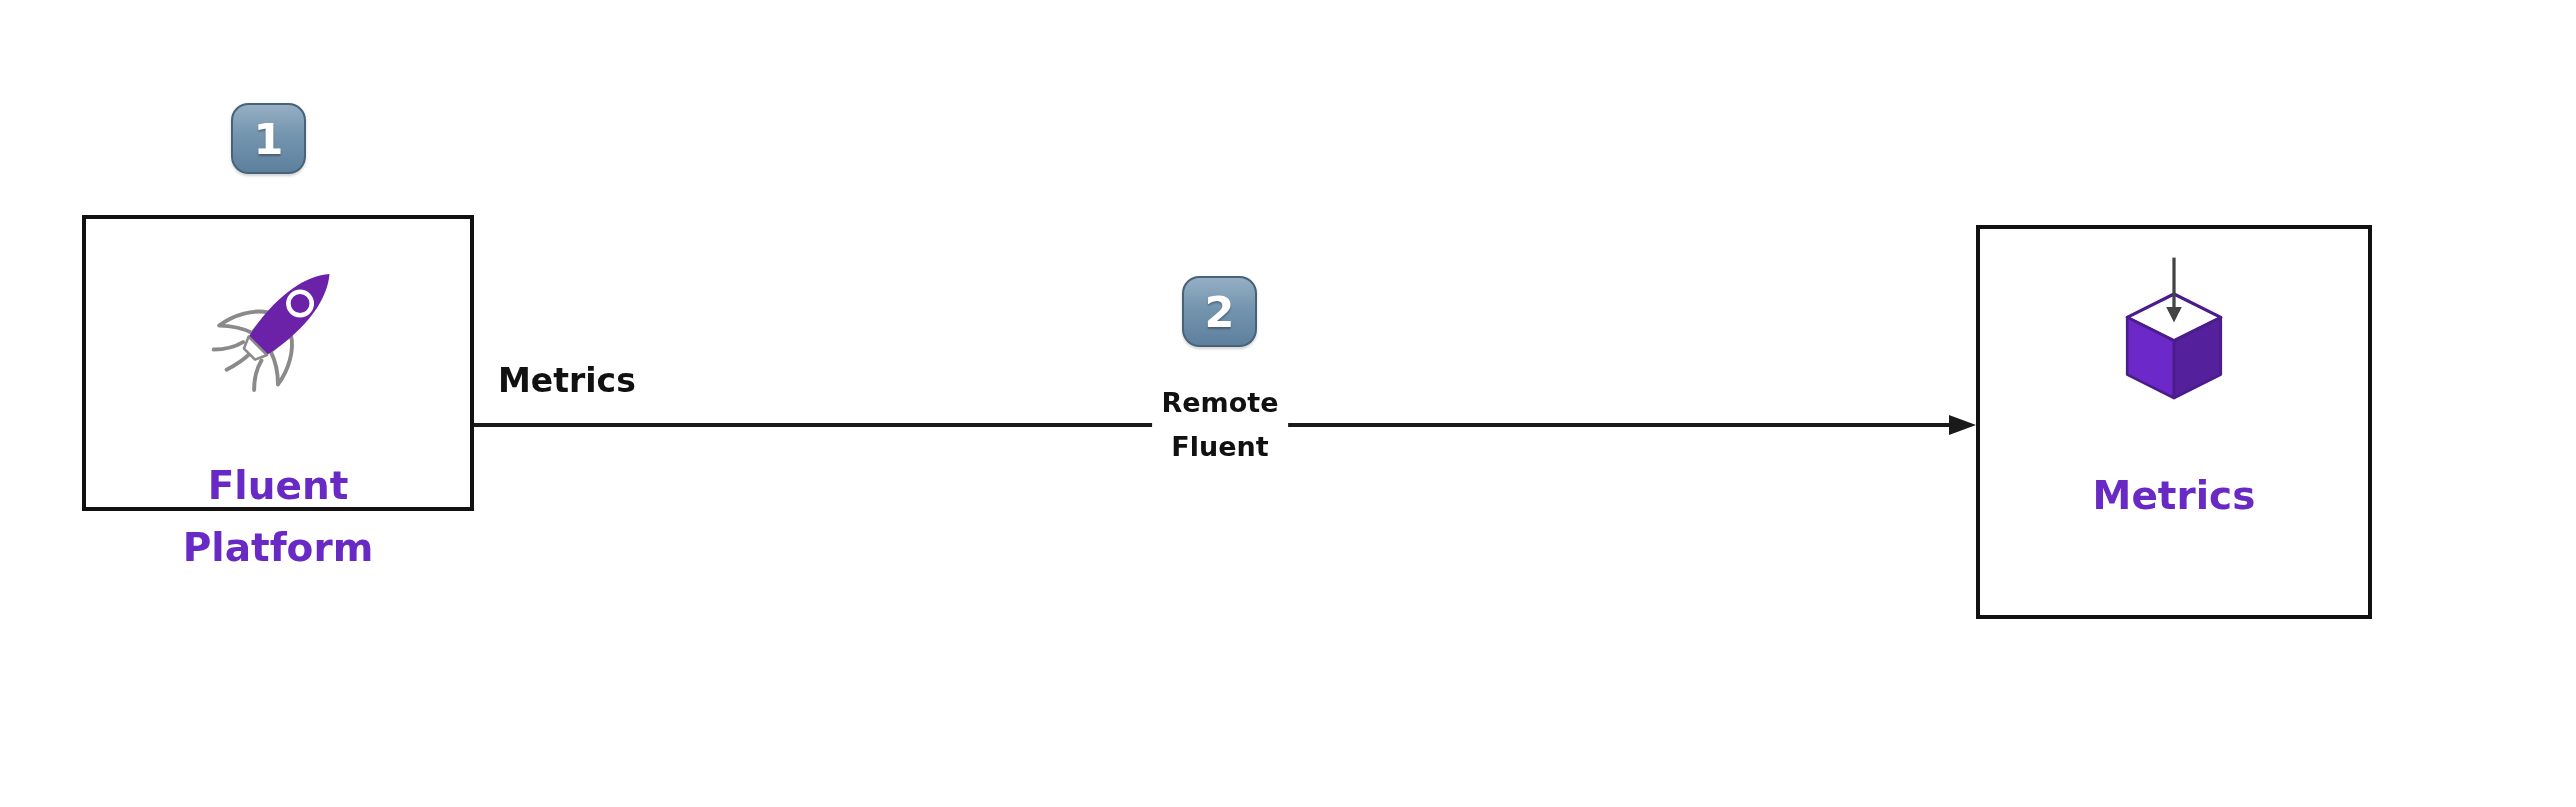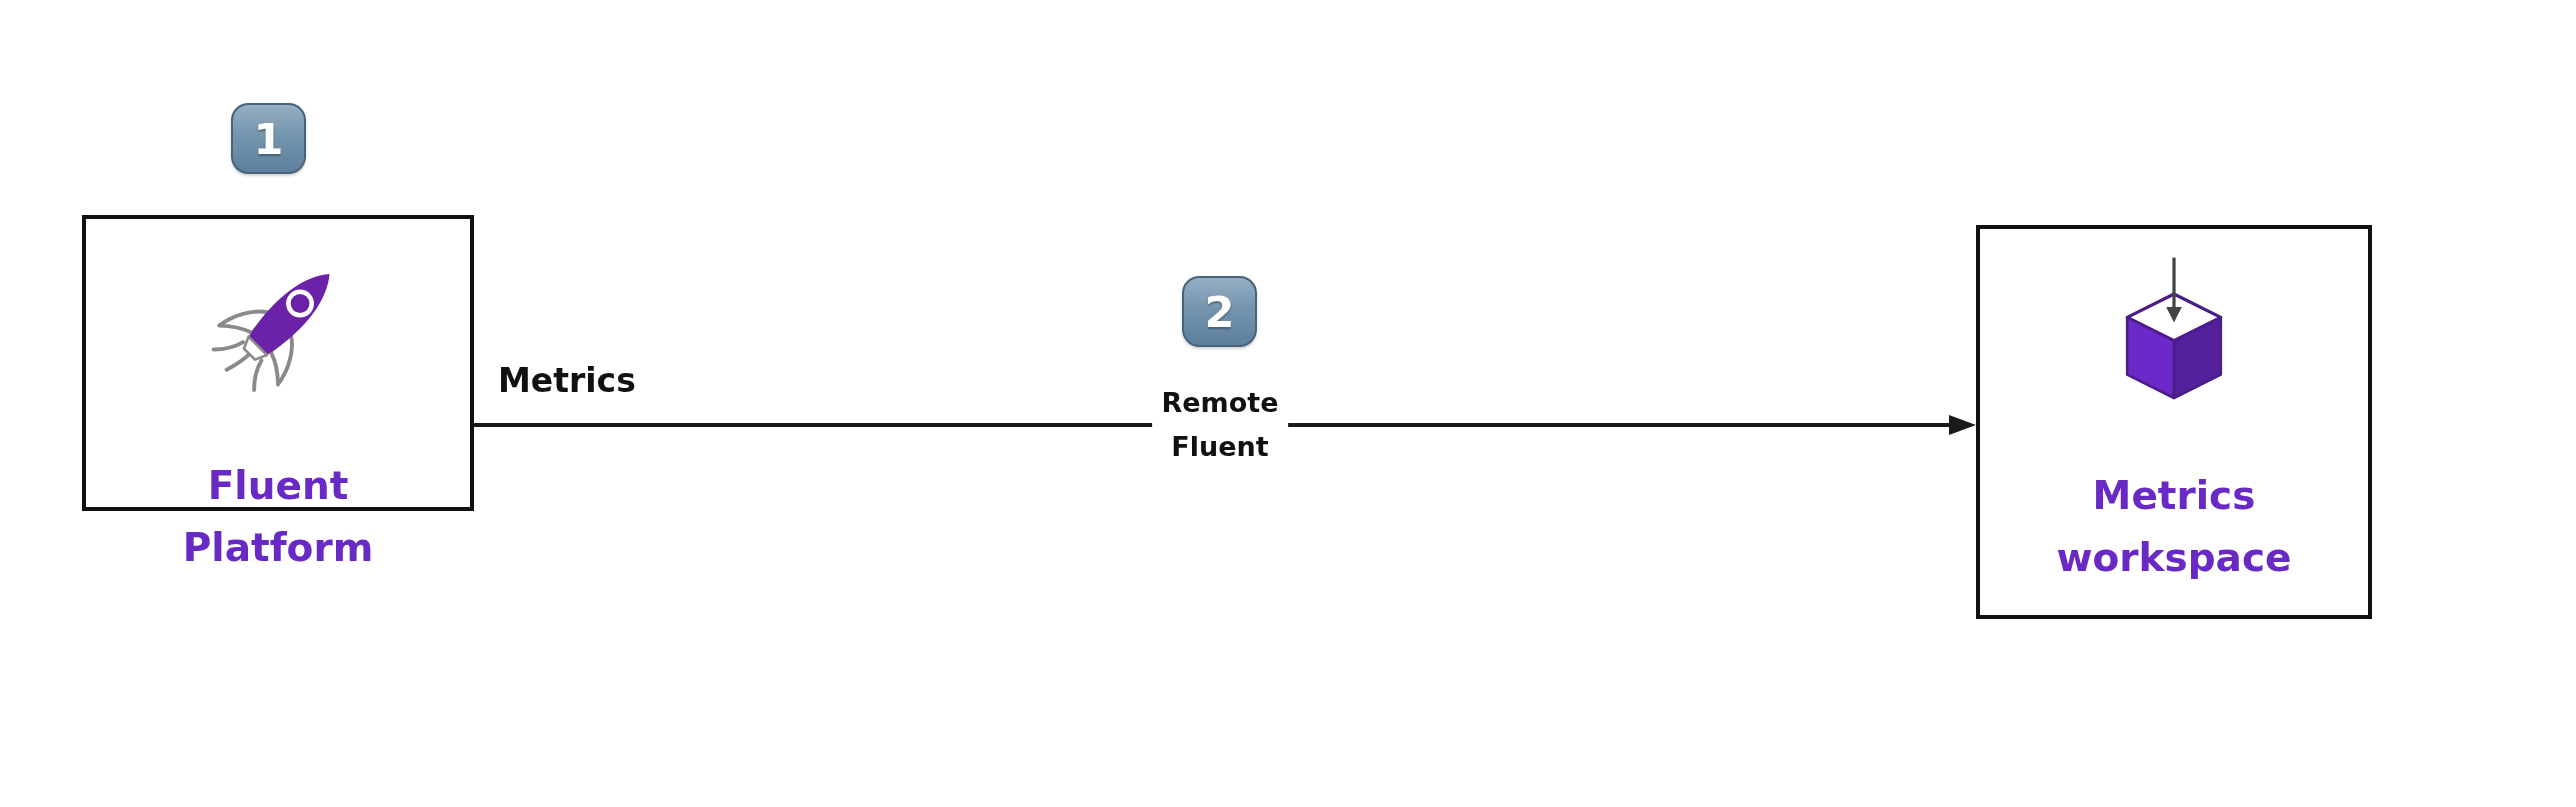--- a/index.html
+++ b/index.html
@@ -141,18 +141,17 @@
       <svg viewBox="0 0 120 120" width="156" height="156" aria-hidden="true">
         <polygon points="60,30 96,48 60,66 24,48" fill="#ffffff" stroke="#4a1d8a" stroke-width="2.5" stroke-linejoin="round"></polygon>
         <polygon points="24,48 60,66 60,110 24,92" fill="#6d28c9" stroke="#4a1d8a" stroke-width="2" stroke-linejoin="round"></polygon>
         <polygon points="96,48 60,66 60,110 96,92" fill="#54209b" stroke="#4a1d8a" stroke-width="2" stroke-linejoin="round"></polygon>
         <line x1="60" y1="2" x2="60" y2="42" stroke="#444444" stroke-width="2.5"></line>
         <polygon points="54,40 66,40 60,52" fill="#444444"></polygon>
       </svg>
     </div>
     <div class="label">
       <div>Metrics</div>
-      <div>workspace</div>
     </div>
   </div>
 
 </div>
 
 
 </body></html>

